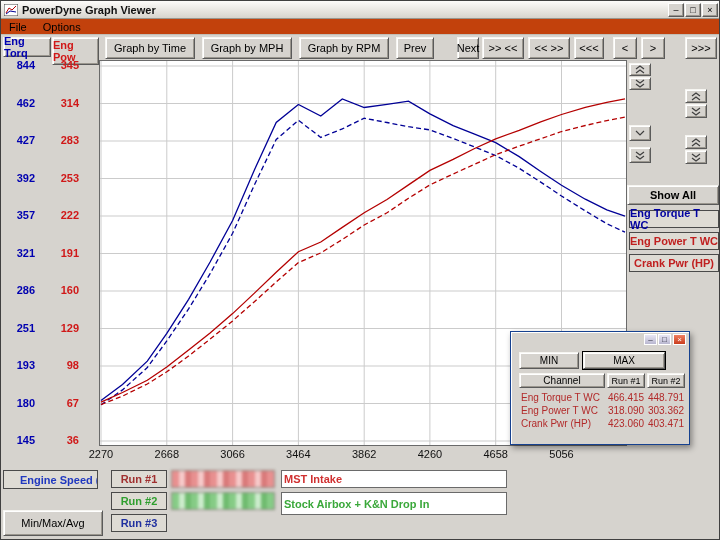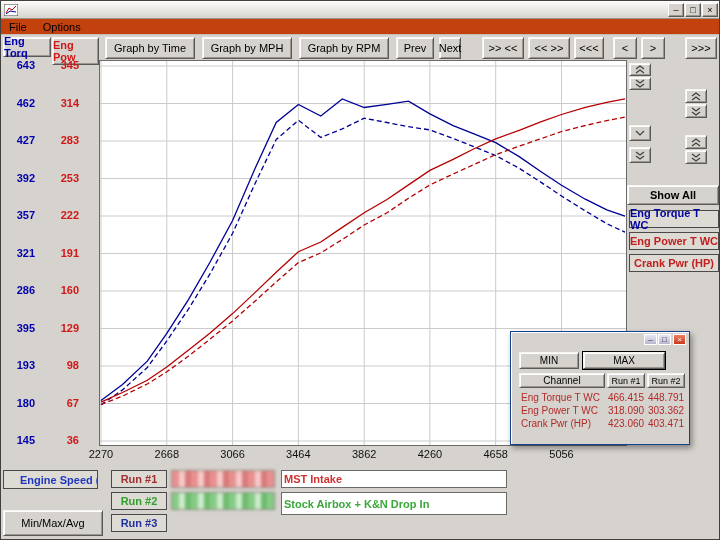--- a/index.html
+++ b/index.html
@@ -68,56 +68,57 @@
 <body>
 
 <div id="app">
 
   <div id="titlebar">
     <svg width="14" height="12">
       <rect x="0" y="0" width="14" height="12" fill="#fff" stroke="#404040"></rect>
       <polyline points="2,9 5,4 8,6 12,2" fill="none" stroke="#b40000" stroke-width="1"></polyline>
       <polyline points="2,10 6,7 12,8" fill="none" stroke="#000096" stroke-width="1"></polyline>
     </svg>
+    <span class="title">PowerDyne Graph Viewer</span>
   </div>
   <div class="winbtn" style="left:667px;">–</div>
   <div class="winbtn" style="left:684px;">□</div>
   <div class="winbtn" style="left:701px;">×</div>
 
   <div id="menubar">
     <span class="menuitem">File</span>
     <span class="menuitem">Options</span>
   </div>
 
   <div class="b3 abs" style="left:2px; top:36px; width:48px; height:20px; font-weight:bold; color:#0000b0;">Eng Torq</div>
   <div class="b3 abs" style="left:51px; top:36px; width:47px; height:28px; font-weight:bold; color:#d01818;">Eng Pow</div>
 
   <div>
     <div class="b3 abs tbtn" style="left:104px; top:36px; width:90px; height:22px;">Graph by Time</div>
     <div class="b3 abs tbtn" style="left:201px; top:36px; width:90px; height:22px;">Graph by MPH</div>
     <div class="b3 abs tbtn" style="left:298px; top:36px; width:90px; height:22px;">Graph by RPM</div>
     <div class="b3 abs tbtn" style="left:395px; top:36px; width:38px; height:22px;">Prev</div>
-    <div class="b3 abs tbtn" style="left:438px; top:36px; width:22px; height:22px;">Next</div>
+    <div class="b3 abs tbtn" style="left:456px; top:36px; width:22px; height:22px;">Next</div>
     <div class="b3 abs tbtn" style="left:481px; top:36px; width:42px; height:22px;">&gt;&gt; &lt;&lt;</div>
     <div class="b3 abs tbtn" style="left:527px; top:36px; width:42px; height:22px;">&lt;&lt; &gt;&gt;</div>
     <div class="b3 abs tbtn" style="left:573px; top:36px; width:30px; height:22px;">&lt;&lt;&lt;</div>
     <div class="b3 abs tbtn" style="left:612px; top:36px; width:24px; height:22px;">&lt;</div>
     <div class="b3 abs tbtn" style="left:640px; top:36px; width:24px; height:22px;">&gt;</div>
     <div class="b3 abs tbtn" style="left:684px; top:36px; width:32px; height:22px;">&gt;&gt;&gt;</div>
   </div>
 
   <div id="torque-ticks">
-      <div class="ytick" style="top: 58px; left: 0px; color: rgb(0, 0, 176);">643</div>
+      <div class="ytick" style="top: 58px; left: 0px; color: rgb(0, 0, 176);">844</div>
       <div class="ytick" style="top: 95.5px; left: 0px; color: rgb(0, 0, 176);">462</div>
       <div class="ytick" style="top: 133px; left: 0px; color: rgb(0, 0, 176);">427</div>
       <div class="ytick" style="top: 170.5px; left: 0px; color: rgb(0, 0, 176);">392</div>
       <div class="ytick" style="top: 208px; left: 0px; color: rgb(0, 0, 176);">357</div>
       <div class="ytick" style="top: 245.5px; left: 0px; color: rgb(0, 0, 176);">321</div>
       <div class="ytick" style="top: 283px; left: 0px; color: rgb(0, 0, 176);">286</div>
-      <div class="ytick" style="top: 320.5px; left: 0px; color: rgb(0, 0, 176);">395</div>
+      <div class="ytick" style="top: 320.5px; left: 0px; color: rgb(0, 0, 176);">251</div>
       <div class="ytick" style="top: 358px; left: 0px; color: rgb(0, 0, 176);">193</div>
       <div class="ytick" style="top: 395.5px; left: 0px; color: rgb(0, 0, 176);">180</div>
       <div class="ytick" style="top: 433px; left: 0px; color: rgb(0, 0, 176);">145</div>
     </div>
   <div id="power-ticks">
       <div class="ytick" style="top: 58px; left: 44px; color: rgb(208, 24, 24);">345</div>
       <div class="ytick" style="top: 95.5px; left: 44px; color: rgb(208, 24, 24);">314</div>
       <div class="ytick" style="top: 133px; left: 44px; color: rgb(208, 24, 24);">283</div>
       <div class="ytick" style="top: 170.5px; left: 44px; color: rgb(208, 24, 24);">253</div>
       <div class="ytick" style="top: 208px; left: 44px; color: rgb(208, 24, 24);">222</div>

